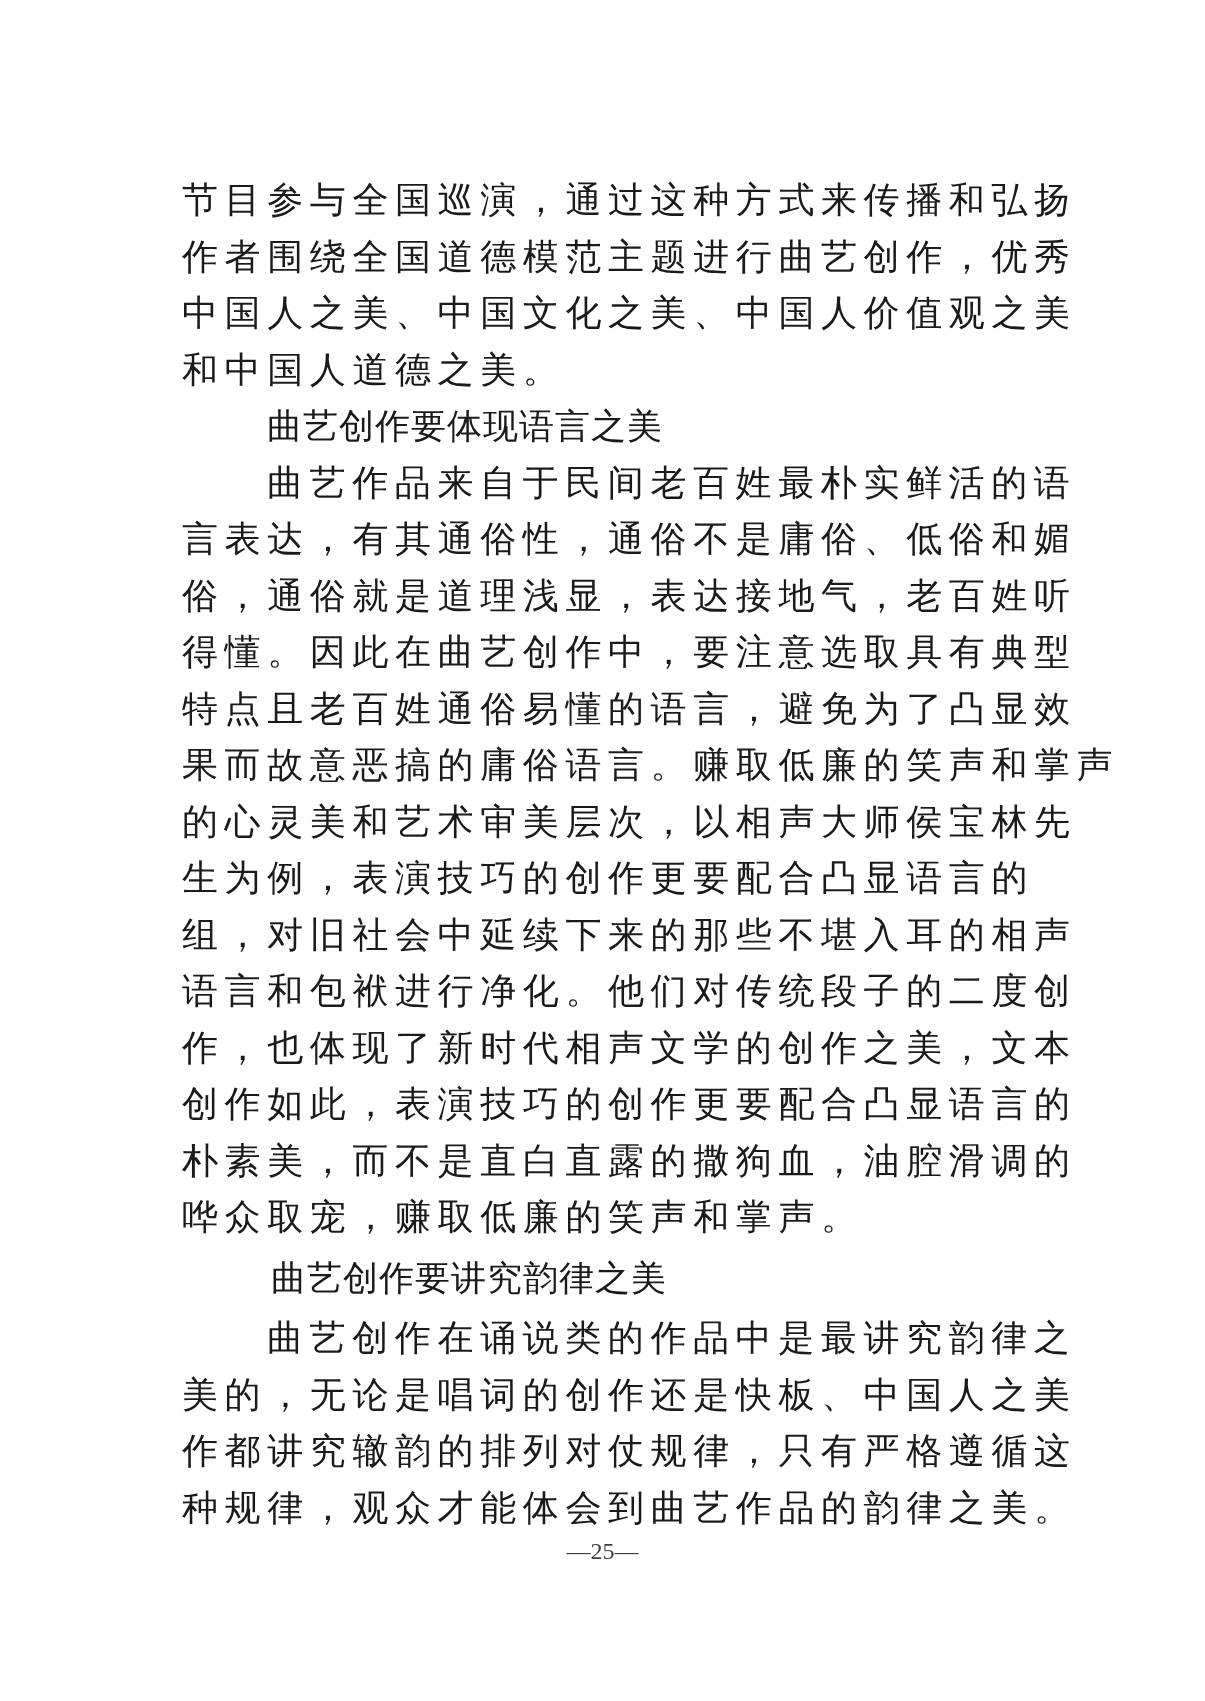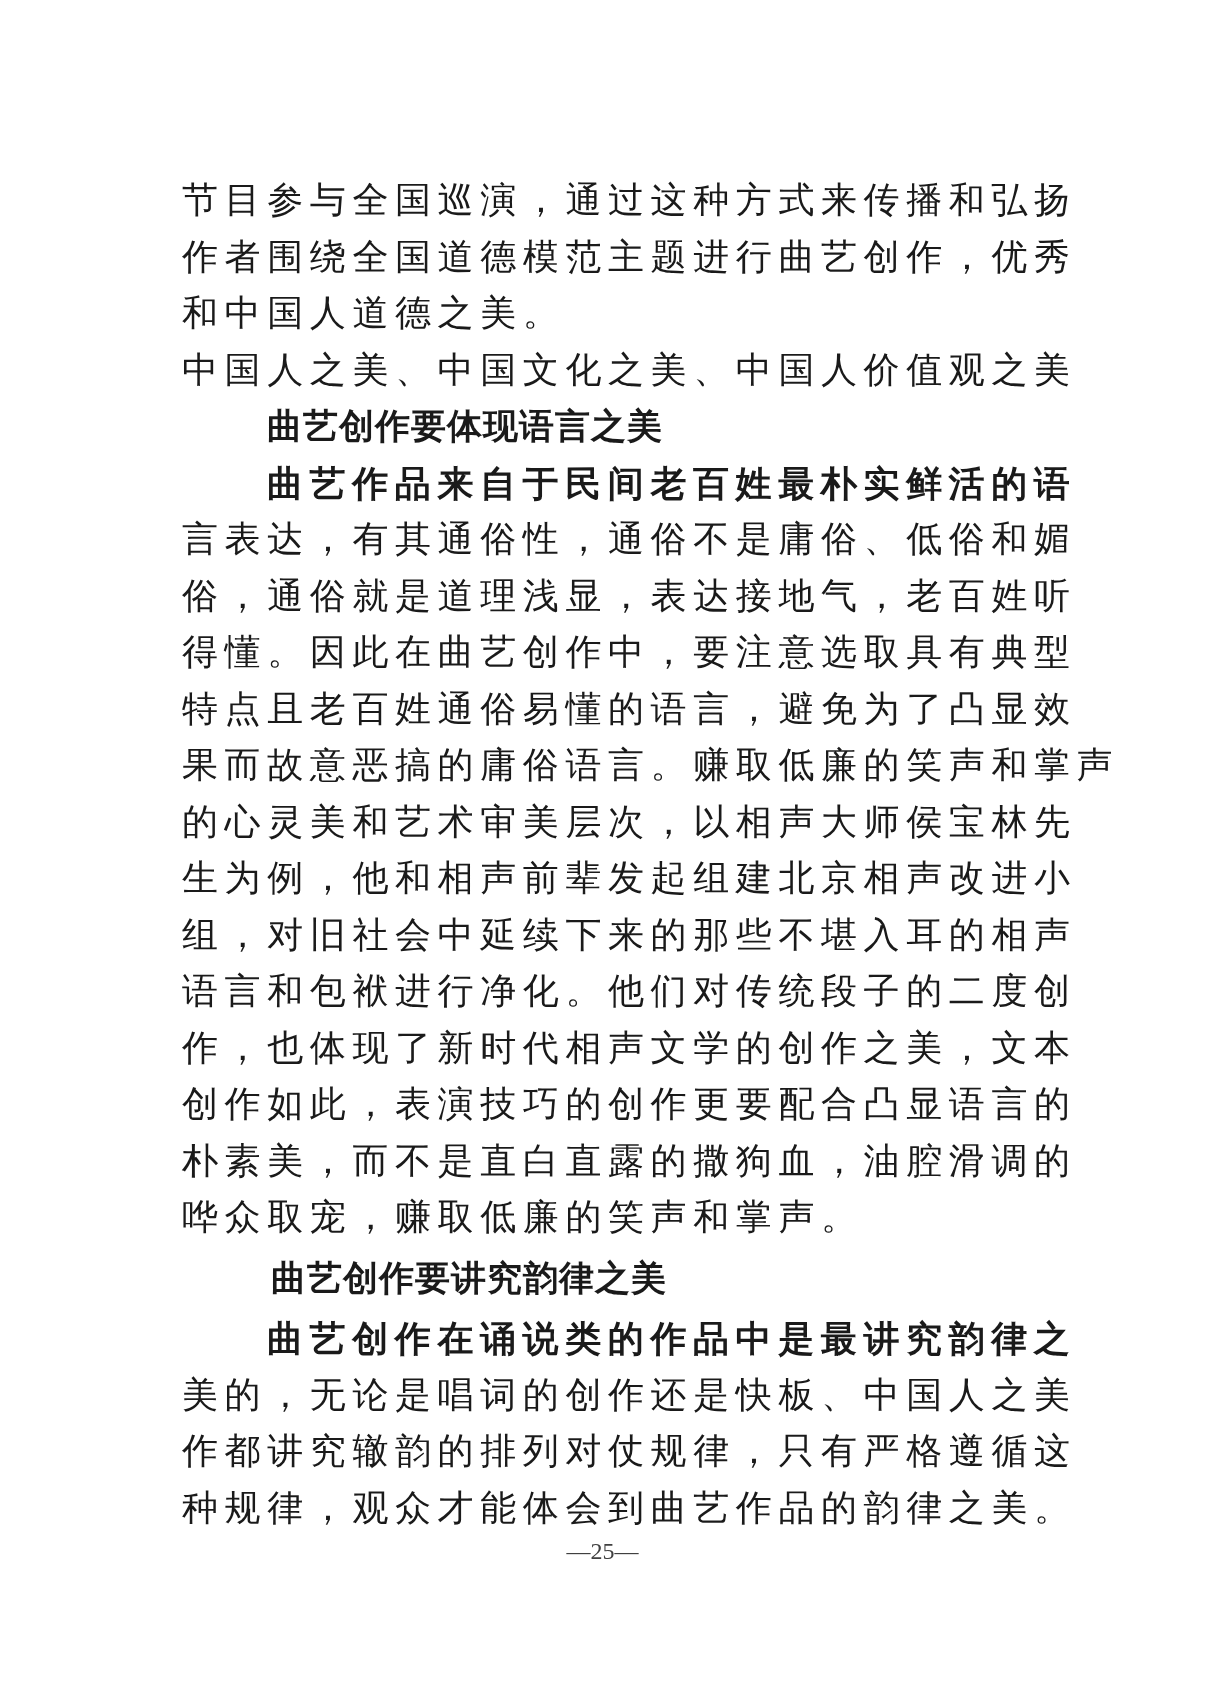--- a/index.html
+++ b/index.html
@@ -29,25 +29,24 @@
     letter-spacing: 6.6px;
     white-space: nowrap;
     overflow: visible;
   }
   .line.justify {
     text-align: justify;
     text-align-last: justify;
   }
   .line.indent {
     padding-left: 85px;
-    font-weight: bold;
   }
   .heading {
     font-family: "DejaVu Sans", "Liberation Sans", sans-serif;
-    font-weight: bold;
+    font-weight: normal;
     font-size: 35px;
     letter-spacing: 1px;
     padding-left: 85px;
     height: 56.5px;
     line-height: 56.5px;
     display: block;
   }
   .page-number {
     position: absolute;
     top: 1538px;
@@ -60,35 +59,35 @@
   }
 </style>
 </head>
 <body>
 
 <div class="page">
 
   <div>
     <span class="line justify">节目参与全国巡演，通过这种方式来传播和弘扬</span>
     <span class="line justify">作者围绕全国道德模范主题进行曲艺创作，优秀</span>
+    <span class="line justify">中国人之美、中国文化之美、中国人价值观之美</span>
     <span class="line">和中国人道德之美。</span>
-    <span class="line justify">中国人之美、中国文化之美、中国人价值观之美</span>
   </div>
 
   <h2 class="heading" style="margin:0;">曲艺创作要体现语言之美</h2>
 
   <div>
     <span class="line justify indent">曲艺作品来自于民间老百姓最朴实鲜活的语</span>
     <span class="line justify">言表达，有其通俗性，通俗不是庸俗、低俗和媚</span>
     <span class="line justify">俗，通俗就是道理浅显，表达接地气，老百姓听</span>
     <span class="line justify">得懂。因此在曲艺创作中，要注意选取具有典型</span>
     <span class="line justify">特点且老百姓通俗易懂的语言，避免为了凸显效</span>
     <span class="line justify">果而故意恶搞的庸俗语言。赚取低廉的笑声和掌声</span>
     <span class="line justify">的心灵美和艺术审美层次，以相声大师侯宝林先</span>
-    <span class="line justify">生为例，他和相声前辈发起组建北京相声改进小</span>
+    <span class="line justify">生为例，表演技巧的创作更要配合凸显语言的</span>
     <span class="line justify">组，对旧社会中延续下来的那些不堪入耳的相声</span>
     <span class="line justify">语言和包袱进行净化。他们对传统段子的二度创</span>
     <span class="line justify">作，也体现了新时代相声文学的创作之美，文本</span>
     <span class="line justify">创作如此，表演技巧的创作更要配合凸显语言的</span>
     <span class="line justify">朴素美，而不是直白直露的撒狗血，油腔滑调的</span>
     <span class="line">哗众取宠，赚取低廉的笑声和掌声。</span>
   </div>
 
   <h2 class="heading" style="margin:4px;">曲艺创作要讲究韵律之美</h2>
 

